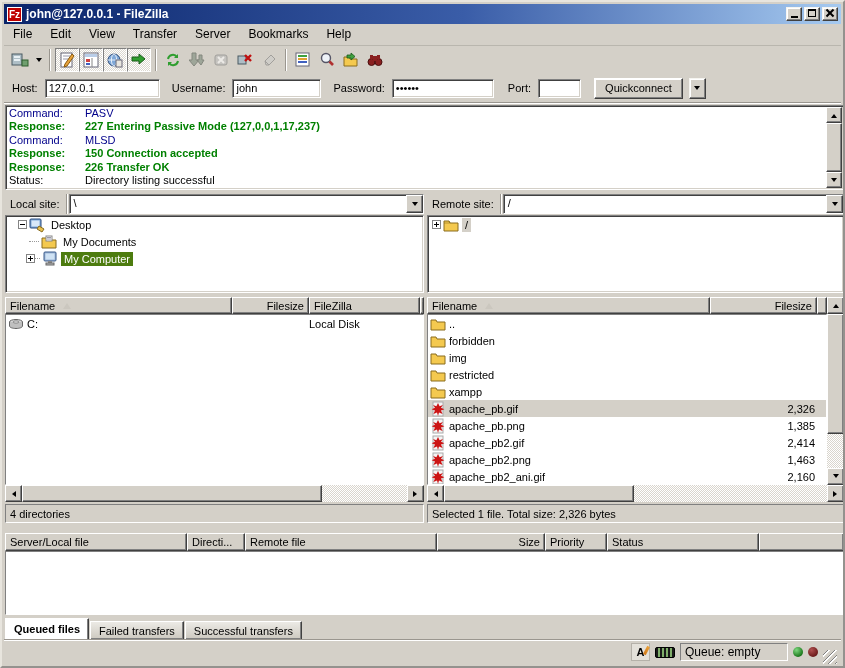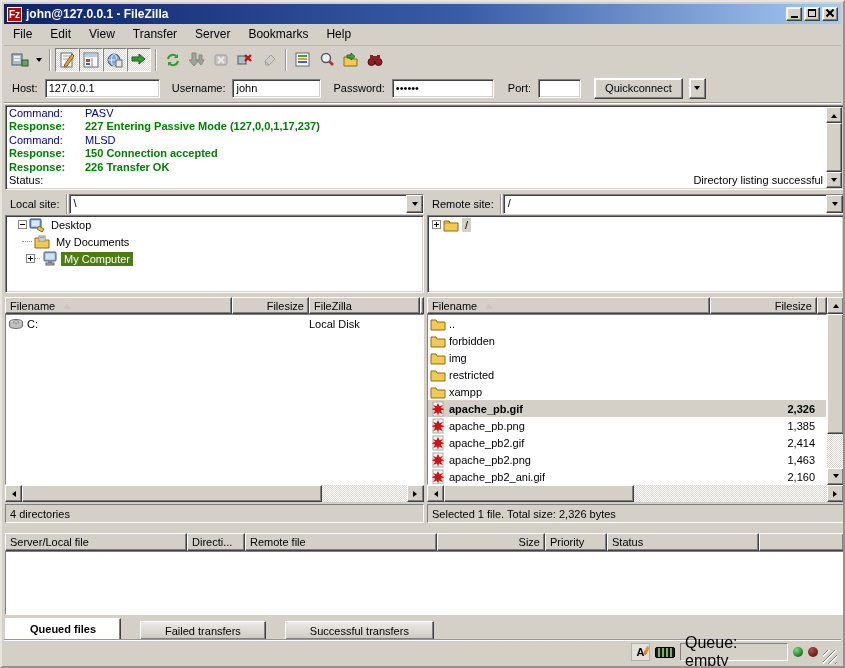--- a/index.html
+++ b/index.html
@@ -57,21 +57,21 @@
   .btn { height:21px; font-size:11px; padding:2px 10px; font-family:"Liberation Sans",sans-serif;
     background:#d4d0c8; border:1px solid; border-color:#fff #404040 #404040 #fff;
     box-shadow: inset -1px -1px 0 #808080, inset 1px 1px 0 #fff; }
   .drop-btn { width:17px; height:21px; display:flex; align-items:center; justify-content:center; }
 
   
   .log { left:3px; top:103px; width:839px; height:85px; }
   .log-inner { position:absolute; inset:0; padding:1px 3px; overflow:hidden; }
   .log-line { display:flex; line-height:13.4px; white-space:nowrap; }
   .log-prefix { width:76px; flex:0 0 76px; }
-  .t-command { color:#00008b; } .t-response { color:#008000;font-weight:bold; } .t-status { color:#000;justify-content:space-between; }
+  .t-command { color:#00008b; } .t-response { color:#008000;font-weight:bold; } .t-status { color:#000; }
 
   
   .sbtrack { background: conic-gradient(#fff 25%, #d9d5cd 0 50%, #fff 0 75%, #d9d5cd 0) 0 0/2px 2px; }
   .sb-btn { background:#d4d0c8; border:1px solid; border-color:#fff #404040 #404040 #fff;
     box-shadow: inset -1px -1px 0 #808080; display:flex; align-items:center; justify-content:center; }
   .a-up { width:0;height:0;border:3px solid transparent;border-bottom:4px solid #000;margin-bottom:2px;}
   .a-dn { width:0;height:0;border:3px solid transparent;border-top:4px solid #000;margin-top:2px;}
   .a-lf { width:0;height:0;border:3px solid transparent;border-right:4px solid #000;margin-right:2px;}
   .a-rt { width:0;height:0;border:3px solid transparent;border-left:4px solid #000;margin-left:2px;}
   .sb-thumb { background:#d4d0c8; border:1px solid; border-color:#fff #404040 #404040 #fff;
@@ -99,55 +99,55 @@
   .dotline { width:10px; border-top:1px dotted #9a9a9a; flex:0 0 10px;}
 
   .listhdr { position:absolute; top:103px; height:17px; display:flex; }
   .hseg { background:#d4d0c8; border:1px solid; border-color:#fff #404040 #404040 #fff;
     box-shadow: inset -1px -1px 0 #808080; padding:1px 4px; display:flex; align-items:center;
     overflow:hidden; white-space:nowrap; }
   .hseg.right { justify-content:flex-end; }
   .sort-asc { width:0; height:0; border:4px solid transparent; border-bottom:6px solid #cbc7bf; margin-left:8px; margin-top:-3px;}
   .listbody { position:absolute; top:120px; background:#fff; overflow:hidden; }
   .lrow { height:17px; display:flex; align-items:center; }
-  .lrow.sel-in { background:#d4d0c8;font-weight:bold; }
+  .lrow.sel-in { background:#d4d0c8; }
   .cell { overflow:hidden; white-space:nowrap; display:flex; align-items:center; height:17px;}
   .cell.num { justify-content:flex-end; padding-right:8px; }
   .icon16 { width:16px; height:16px; flex:0 0 16px; margin:0 3px 0 2px; }
 
   .hscroll { position:absolute; top:291px; height:17px; left:0; display:flex; }
   .pane-status { position:absolute; top:310px; left:0; right:0; height:19px;
     border:1px solid; border-color:#808080 #fff #fff #808080; background:#d4d0c8;
     display:flex; align-items:center; padding:0 4px; }
 
   
   .queuehdr { left:3px; top:531px; width:839px; height:18px; display:flex; }
   .queuebody { left:3px; top:549px; width:839px; height:64px; background:#fff;
     border:1px solid; border-color:#808080 #fff #fff #808080; }
 
   
   .tabs { left:3px; top:616px; height:22px; display:flex; align-items:flex-end; }
-  .tab { height:19px; padding:2px 24px; display:flex; align-items:center;
+  .tab { height:19px; padding:2px 8px; display:flex; align-items:center;
     background:linear-gradient(#eceae5,#cdc9c0); border:1px solid; border-color:#fff #404040 #404040 #fff;
-    box-shadow: inset -1px -1px 0 #808080; margin-right:19px; white-space:nowrap;}
+    box-shadow: inset -1px -1px 0 #808080; margin-right:1px; white-space:nowrap;}
   .tab.active { height:22px; background:#fff; font-weight:bold;
     border-color:#fff #404040 #d4d0c8 #fff; box-shadow: inset -1px 0 0 #808080; }
 
   
   .statusbar { left:2px; right:2px; bottom:2px; height:25px; border-top:1px solid #9a968f;
     box-shadow:0 1px 0 #fff inset; display:flex; align-items:center; justify-content:flex-end;
     padding:0 4px; gap:5px;}
   .sb-ic { width:19px; height:18px; display:flex; align-items:center; justify-content:center;
     border:1px solid #b5b1a9; background:#e4e1da; position:relative; font-weight:bold; font-size:11px;}
   .sb-ic .pencil { position:absolute; right:1px; top:2px; width:3px; height:9px;
     background:linear-gradient(#e9a13b,#d07818); transform:rotate(28deg); }
   .sb-badge { width:20px; height:11px; background:#1a1a1a; border-radius:2px;
     background-image:repeating-linear-gradient(90deg,#1a1a1a 0 2px,#7fae6a 2px 4px); border:1px solid #000;}
   .queuebox { width:108px; height:18px; border:1px solid; border-color:#808080 #fff #fff #808080;
-    background:#d4d0c8; display:flex; align-items:center; padding:0 4px; font-size:16px;}
+    background:#d4d0c8; display:flex; align-items:center; padding:0 4px; font-size:12px;}
   .led { width:10px; height:10px; border-radius:50%; }
   .led.green { background:radial-gradient(circle at 35% 30%, #7fd87f, #1d7a1d 70%, #0c4a0c); }
   .led.red { background:radial-gradient(circle at 35% 30%, #b05050, #6e1d1d 70%, #3f0e0e); }
   .grip { width:14px; height:14px; align-self:flex-end;
     background:repeating-linear-gradient(135deg, transparent 0 3px, #808080 3px 4px, #fff 4px 5px); }
 </style>
 </head>
 <body>
 
 <div id="win">
@@ -350,21 +350,21 @@
     <div class="treebox sunkenD">
       <div class="trow" style="padding-left:12px">
         <span class="expbox"></span>
         <svg class="icon16" viewBox="0 0 16 16">
             <rect x="1" y="2" width="11" height="9" rx="1" fill="#7fa8d8" stroke="#2a4a7a"></rect>
             <rect x="2.5" y="3.5" width="8" height="6" fill="#d8e8f8"></rect>
             <path d="M10 9l5 3-2 3-5-3z" fill="#e8c050" stroke="#8a6d1f"></path>
           </svg>
         <span class="tlabel">Desktop</span>
       </div>
-      <div class="trow" style="padding-left:16px">
+      <div class="trow" style="padding-left:23px">
         <span class="dotline"></span>
         <svg class="icon16" viewBox="0 0 16 16">
             <path d="M1 4h5l1 2h8v8H1z" fill="#f4c94f" stroke="#8a6d1f"></path>
             <rect x="5" y="2" width="6" height="5" fill="#fff" stroke="#888"></rect>
             <line x1="6" y1="3.5" x2="10" y2="3.5" stroke="#99a"></line>
             <line x1="6" y1="5" x2="10" y2="5" stroke="#99a"></line>
           </svg>
         <span class="tlabel">My Documents</span>
       </div>
       <div class="trow" style="padding-left:20px">

